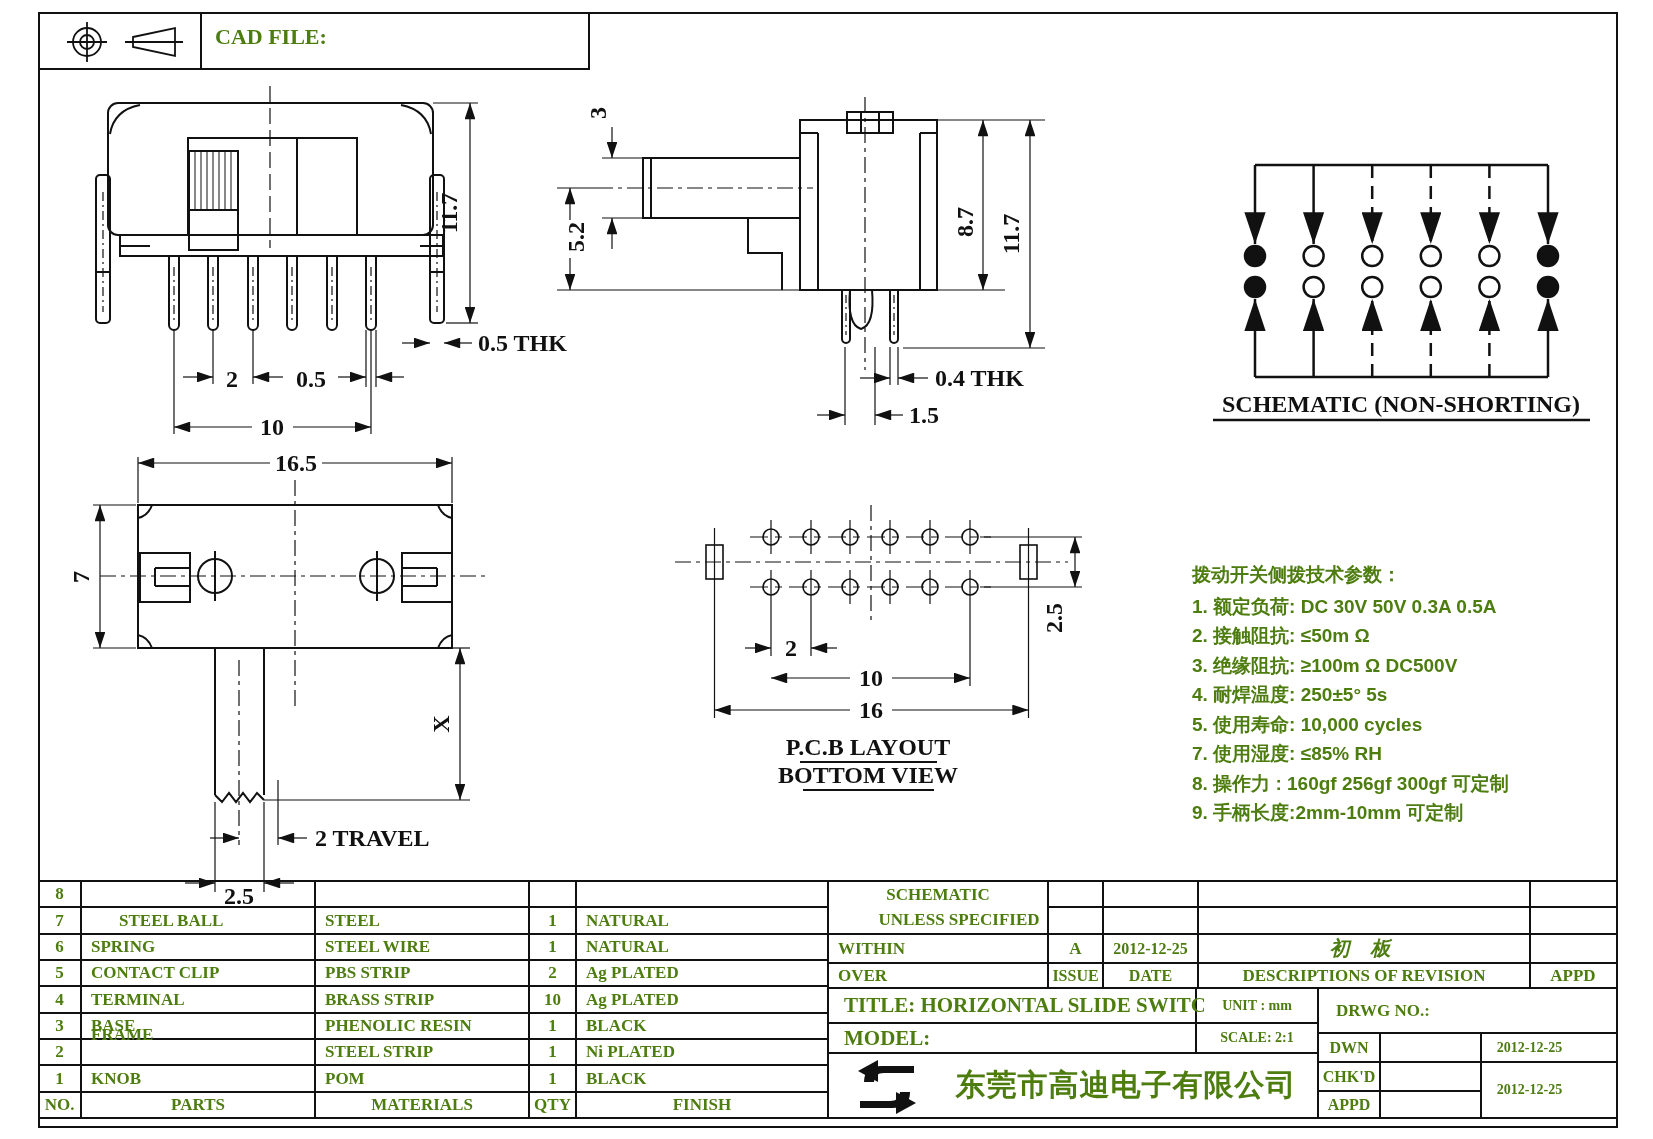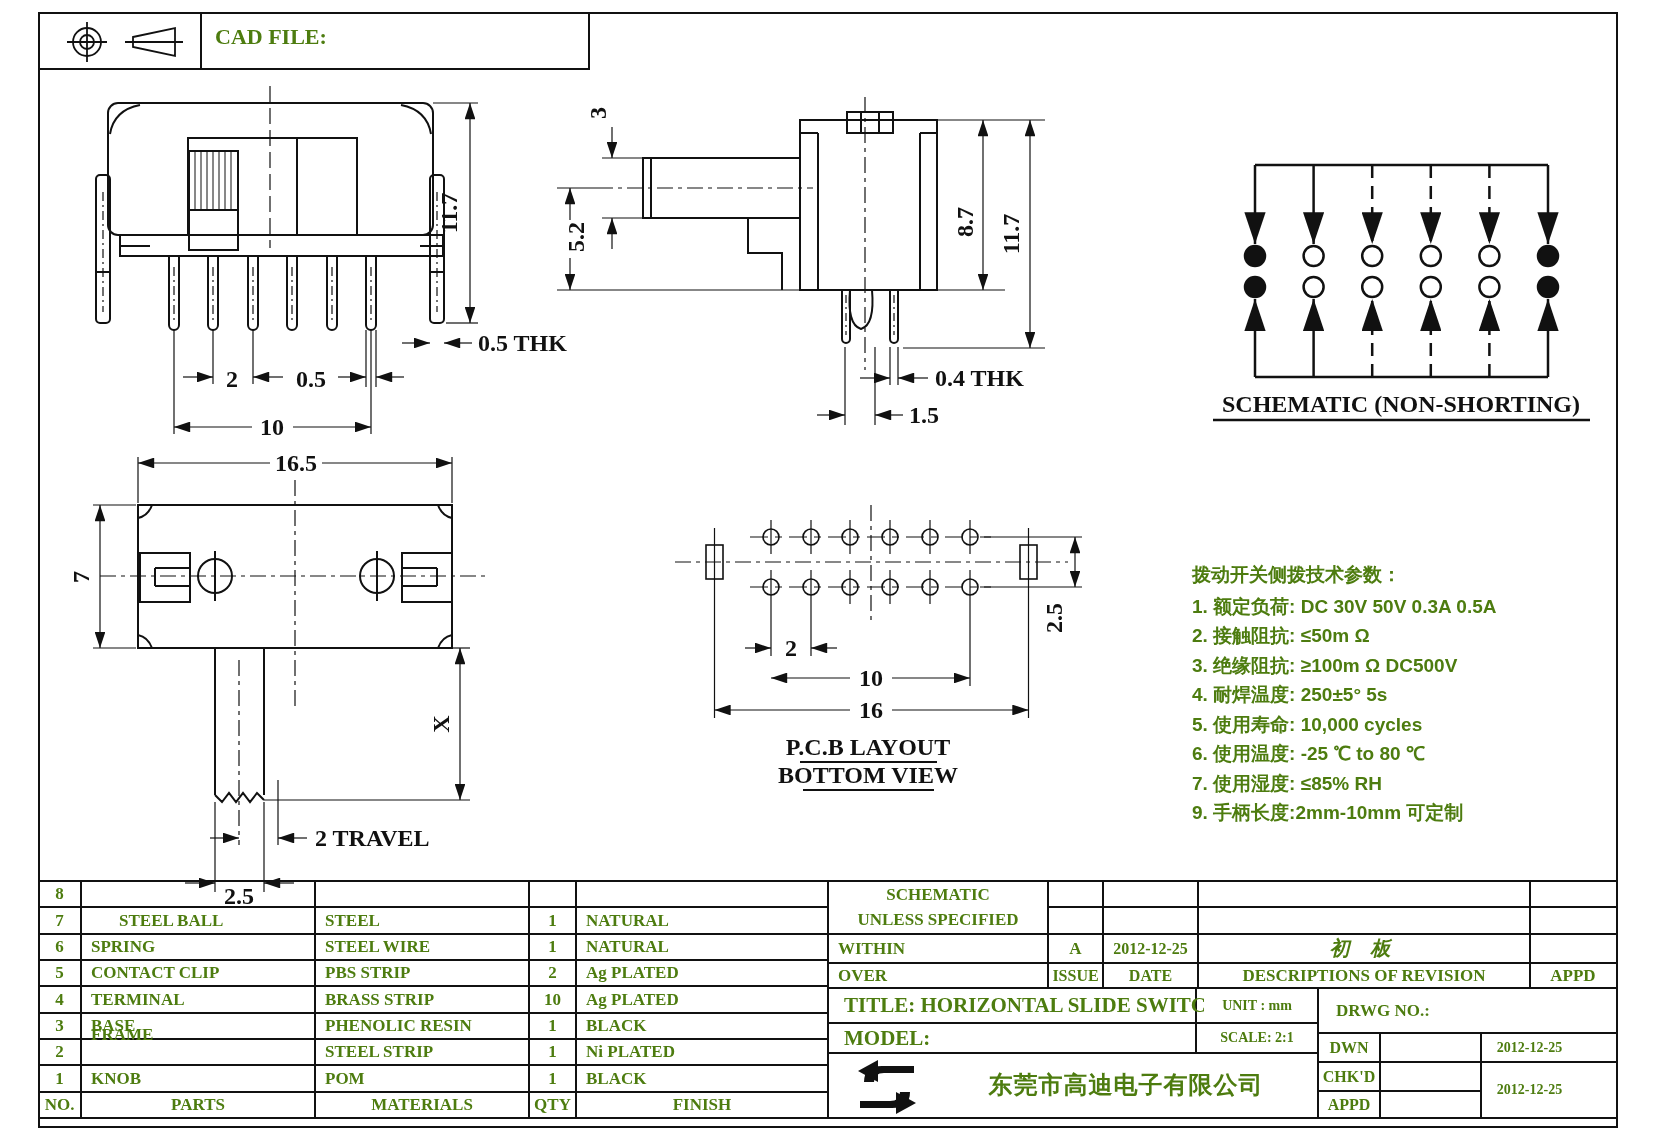--- a/index.html
+++ b/index.html
@@ -11,21 +11,21 @@
   svg text{font-family:"Liberation Serif",serif;font-weight:bold;fill:#111;font-size:24px;}
   .cell{position:absolute;display:flex;align-items:center;font-weight:bold;white-space:nowrap;overflow:hidden;}
   .c{justify-content:center;}
   .l{justify-content:flex-start;padding-left:10px;}
   .fs16{font-size:16px;} .fs17{font-size:17px;} .fs18{font-size:14px;} .fs21{font-size:21px;}
   #cadfile{position:absolute;left:215px;top:24px;font-size:22px;font-weight:bold;}
   #specs{position:absolute;left:1192px;top:560px;width:460px;font-family:"Liberation Sans",sans-serif;
          font-weight:bold;font-size:19px;line-height:29.5px;}
   #specs .spec-title{margin-bottom:2px;}
   #company{position:absolute;left:940px;top:1056px;width:372px;height:58px;display:flex;align-items:center;
-           justify-content:center;font-family:Liberation Serif, serif;font-weight:bold;font-size:24px;letter-spacing:1px;}
+           justify-content:center;font-family:Liberation Serif, serif;font-weight:bold;font-size:30px;letter-spacing:1px;}
   #rev-desc{font-size:20px;font-style:italic;letter-spacing:8px;}
 </style>
 </head>
 <body>
 
 <div id="sheet">
   <div id="border"></div>
 
   <div class="vsep" style="left:38px;top:68px;width:552px;height:2px;"></div>
   <div class="vsep" style="left:200px;top:12px;width:2px;height:58px;"></div>
@@ -332,22 +332,22 @@
     <line x1="153" y1="330" x2="284" y2="330" stroke="#111" stroke-width="2"></line>
   </svg>
 
   <div id="specs">
     <div class="spec-title">拨动开关侧拨技术参数：</div>
     <div class="spec-line">1.  额定负荷: DC 30V   50V   0.3A   0.5A</div>
     <div class="spec-line">2.  接触阻抗:  ≤50m Ω</div>
     <div class="spec-line">3.  绝缘阻抗:  ≥100m Ω   DC500V</div>
     <div class="spec-line">4.  耐焊温度: 250±5°  5s</div>
     <div class="spec-line">5.  使用寿命: 10,000 cycles</div>
-    <div class="spec-line">6.  使用温度: -25 ℃  to 80 ℃</div>
     <div class="spec-line">7.  使用湿度:  ≤85% RH</div>
+    <div class="spec-line">8.  操作力 : 160gf   256gf   300gf  可定制</div>
     <div class="spec-line">9.  手柄长度:2mm-10mm  可定制</div>
   </div>
 
   <svg width="1578" height="240" style="left:38px;top:881px;">
     <g stroke="#111" stroke-width="2">
       <line x1="0" y1="0" x2="1578" y2="0"></line>
       <line x1="0" y1="237" x2="1578" y2="237"></line>
       <line x1="0" y1="26" x2="790" y2="26"></line>
         <line x1="0" y1="53" x2="790" y2="53"></line>
       <line x1="0" y1="79" x2="790" y2="79"></line>
@@ -417,21 +417,21 @@
   <div class="cell l fs17" style="left:315px;top:1065px;width:214px;height:27px;">POM</div>
   <div class="cell c fs17" style="left:529px;top:1065px;width:47px;height:27px;">1</div>
   <div class="cell l fs17" style="left:576px;top:1065px;width:214px;height:27px;">BLACK</div>
   <div class="cell c fs17" style="left:38px;top:1092px;width:43px;height:26px;">NO.</div>
   <div class="cell c fs17" style="left:81px;top:1092px;width:234px;height:26px;">PARTS</div>
   <div class="cell c fs17" style="left:315px;top:1092px;width:214px;height:26px;">MATERIALS</div>
   <div class="cell c fs17" style="left:529px;top:1092px;width:47px;height:26px;">QTY</div>
   <div class="cell c fs17" style="left:576px;top:1092px;width:252px;height:26px;">FINISH</div>
 
   <div class="cell c fs17" style="left:828px;top:883px;width:220px;height:24px;">SCHEMATIC</div>
-  <div class="cell c fs17" style="left:828px;top:907px;width:220px;height:26px;">UNLESS   SPECIFIED</div>
+  <div class="cell c fs17" style="left:828px;top:907px;width:220px;height:26px;padding-left:21px;">UNLESS   SPECIFIED</div>
   <div class="cell l fs17" style="left:828px;top:934px;width:218px;height:29px;">WITHIN</div>
   <div class="cell l fs17" style="left:828px;top:963px;width:218px;height:25px;">OVER</div>
   <div class="cell c fs17" style="left:1048px;top:934px;width:55px;height:29px;">A</div>
   <div class="cell c fs16" style="left:1103px;top:934px;width:95px;height:29px;">2012-12-25</div>
   <div class="cell c" style="left:1198px;top:934px;width:332px;height:29px;">
       <span id="rev-desc">初 板</span>
     </div>
   <div class="cell c fs16" style="left:1048px;top:963px;width:55px;height:25px;">ISSUE</div>
   <div class="cell c fs16" style="left:1103px;top:963px;width:95px;height:25px;">DATE</div>
   <div class="cell c fs17" style="left:1198px;top:963px;width:332px;height:25px;">DESCRIPTIONS OF REVISION</div>

